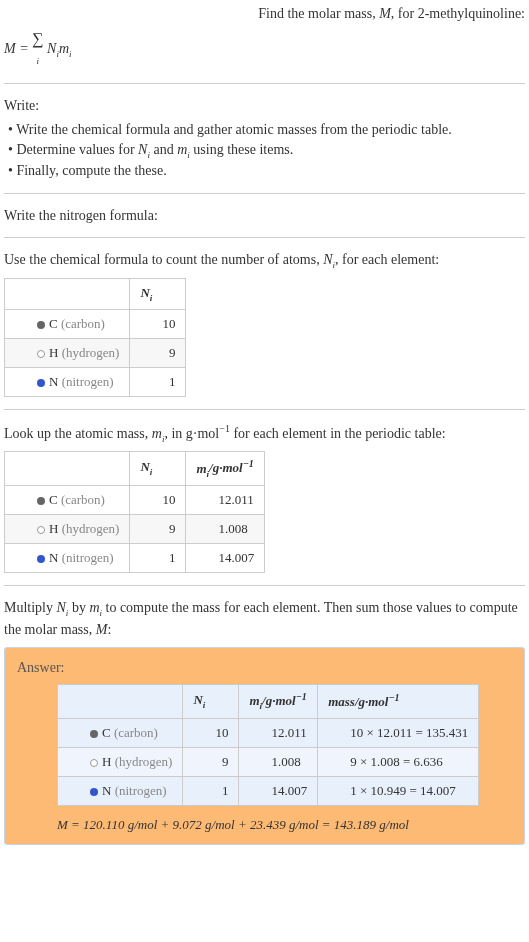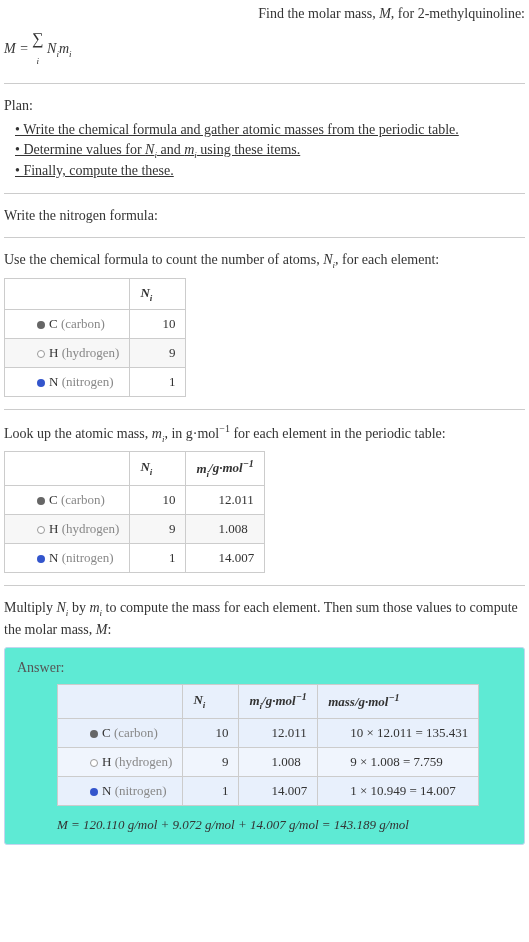--- a/index.html
+++ b/index.html
@@ -37,22 +37,21 @@
       font-size: 16px;
     }
     .formula .sub {
       font-size: 9px;
       vertical-align: sub;
     }
     .plan-list {
       margin-top: 4px;
     }
     .plan-item {
-      margin-left: 11px;
-      text-decoration: underline;
+      margin-left: 4px;
     }
     .chem-formula {
       margin-top: 2px;
     }
     .chem-formula sub {
       font-size: 10px;
     }
     table {
       border-collapse: collapse;
       margin-top: 6px;
@@ -90,21 +89,21 @@
       margin-right: 4px;
       vertical-align: middle;
     }
     .bullet-c { background: #666; }
     .bullet-h { background: #fff; border: 1px solid #999; }
     .bullet-n { background: #3355cc; }
     .num-col {
       text-align: right;
     }
     .answer-box {
-      background: #5eead4;
+      background: #fdba74;
       border: 1px solid #c5d5ef;
       border-radius: 3px;
       padding: 10px 12px;
       margin-top: 8px;
     }
     .answer-box .answer-label {
       margin-bottom: 6px;
       color: #555;
     }
     .answer-box table {
@@ -144,21 +143,21 @@
 <div class="section">
   <div class="intro-text">Find the molar mass, <span class="header-var">M</span>, for 2-methylquinoline:</div>
   <div class="formula">
     <span class="var">M</span> = <span style="display:inline-block;vertical-align:middle;text-align:center;"><span class="sum">∑</span><br><span class="sub" style="position:relative;top:-4px;">i</span></span> <span class="var">N<span class="subscript-i">i</span>m<span class="subscript-i">i</span></span>
   </div>
 </div>
 
 <div class="divider"></div>
 
 <div class="section">
-  <div>Plan:</div>
+  <div>Write:</div>
   <div class="plan-list">
     <div class="plan-item">• Write the chemical formula and gather atomic masses from the periodic table.</div>
     <div class="plan-item">• Determine values for <span class="header-var">N<span class="subscript-i">i</span></span> and <span class="header-var">m<span class="subscript-i">i</span></span> using these items.</div>
     <div class="plan-item">• Finally, compute the these.</div>
   </div>
 </div>
 
 <div class="divider"></div>
 
 <div class="section">
@@ -240,24 +239,24 @@
     <tr>
       <td class="element-cell"><span class="bullet bullet-c"></span><span class="element-symbol">C</span> <span>(carbon)</span></td>
       <td class="num-col">10</td>
       <td>12.011</td>
       <td>10 × 12.011 = 135.431</td>
     </tr>
     <tr>
       <td class="element-cell"><span class="bullet bullet-h"></span><span class="element-symbol">H</span> <span>(hydrogen)</span></td>
       <td class="num-col">9</td>
       <td>1.008</td>
-      <td>9 × 1.008 = 7.759</td>
+      <td>9 × 1.008 = 6.636</td>
     </tr>
     <tr>
       <td class="element-cell"><span class="bullet bullet-n"></span><span class="element-symbol">N</span> <span>(nitrogen)</span></td>
       <td class="num-col">1</td>
       <td>14.007</td>
       <td>1 × 10.949 = 14.007</td>
     </tr>
   </tbody>
     </table>
-  <div class="final-formula">M = 120.110 g/mol + 9.072 g/mol + 14.007 g/mol = 143.189 g/mol</div>
+  <div class="final-formula">M = 120.110 g/mol + 9.072 g/mol + 23.439 g/mol = 143.189 g/mol</div>
 </div>
 
 </body></html>

